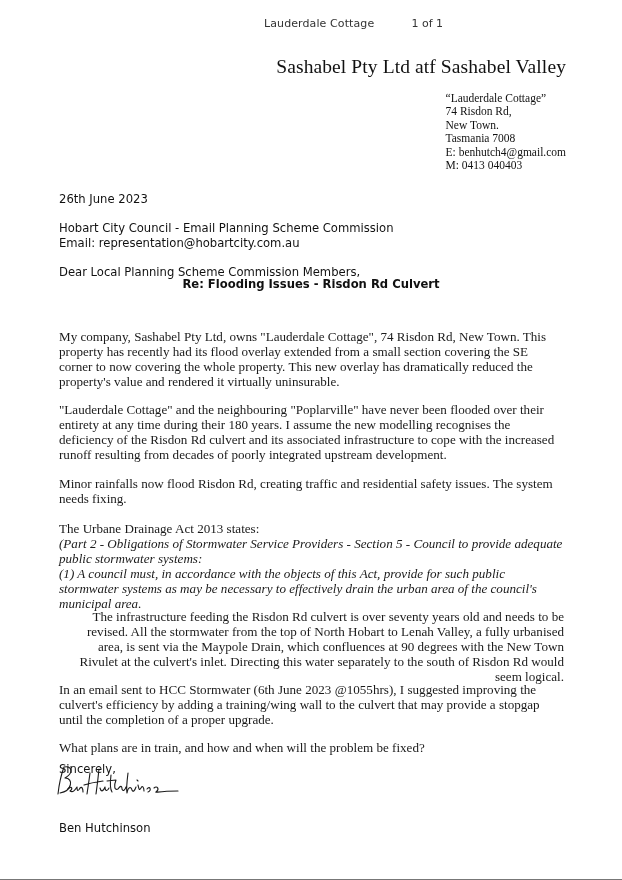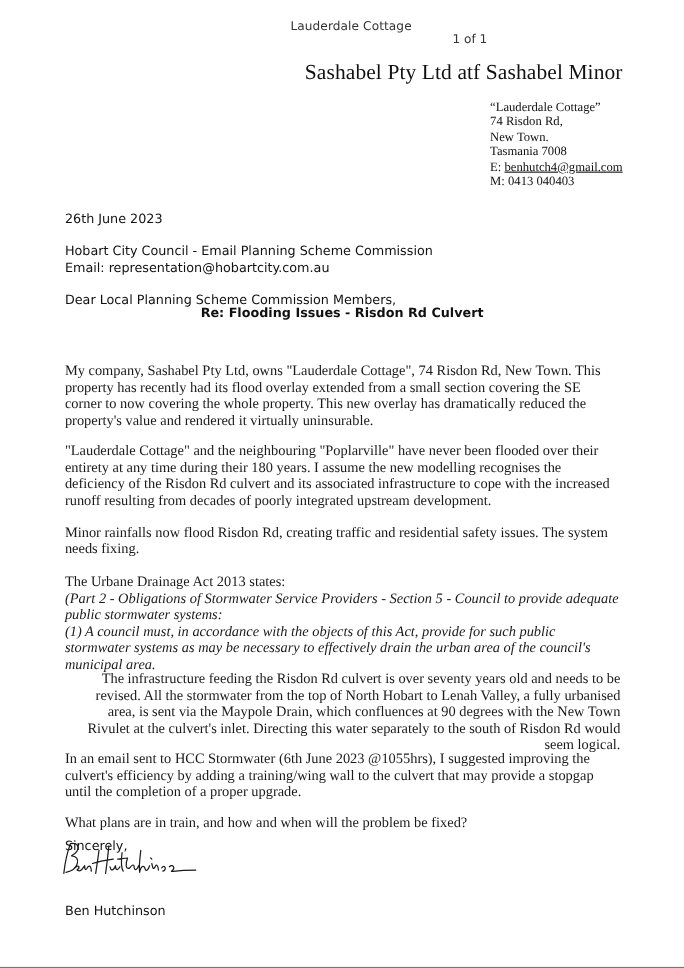--- a/index.html
+++ b/index.html
@@ -26,21 +26,21 @@
     }
     .page-header .doc-title {
       position: absolute;
       left: 264px;
       top: 0;
       letter-spacing: 0.1px;
     }
     .page-header .page-count {
       position: absolute;
       right: 56px;
-      top: 12px;
+      top: 0;
     }
     .letterhead {
       position: absolute;
       top: 56px;
       right: 56px;
       font-family: "Liberation Serif", serif;
       font-size: 19.5px;
       color: #111;
       letter-spacing: 0.1px;
       white-space: nowrap;
@@ -49,21 +49,20 @@
       position: absolute;
       top: 92px;
       right: 56px;
       text-align: left;
       font-family: "Liberation Serif", serif;
       font-size: 11.5px;
       line-height: 13.4px;
       color: #111;
     }
     .address .email-link {
-      text-decoration: underline;
       color: #111;
       margin-top: 33px;
     }
     .sans {
       font-family: "DejaVu Sans", sans-serif;
       font-size: 11.6px;
       color: #111;
       margin-top: 17px;
     }
     .date {
@@ -141,21 +140,21 @@
     }
   </style>
 </head>
 <body>
 
 <div class="page-header">
   <span class="doc-title">Lauderdale Cottage</span>
   <span class="page-count">1 of 1</span>
 </div>
 
-<div class="letterhead">Sashabel Pty Ltd atf Sashabel Minor</div>
+<div class="letterhead">Sashabel Pty Ltd atf Sashabel Valley</div>
 
 <div class="address">
   <div>“Lauderdale Cottage”</div>
   <div>74 Risdon Rd,</div>
   <div>New Town.</div>
   <div>Tasmania  7008</div>
   <div><span>E: </span><span class="email-link">benhutch4@gmail.com</span></div>
   <div>M: 0413 040403</div>
 </div>
 

